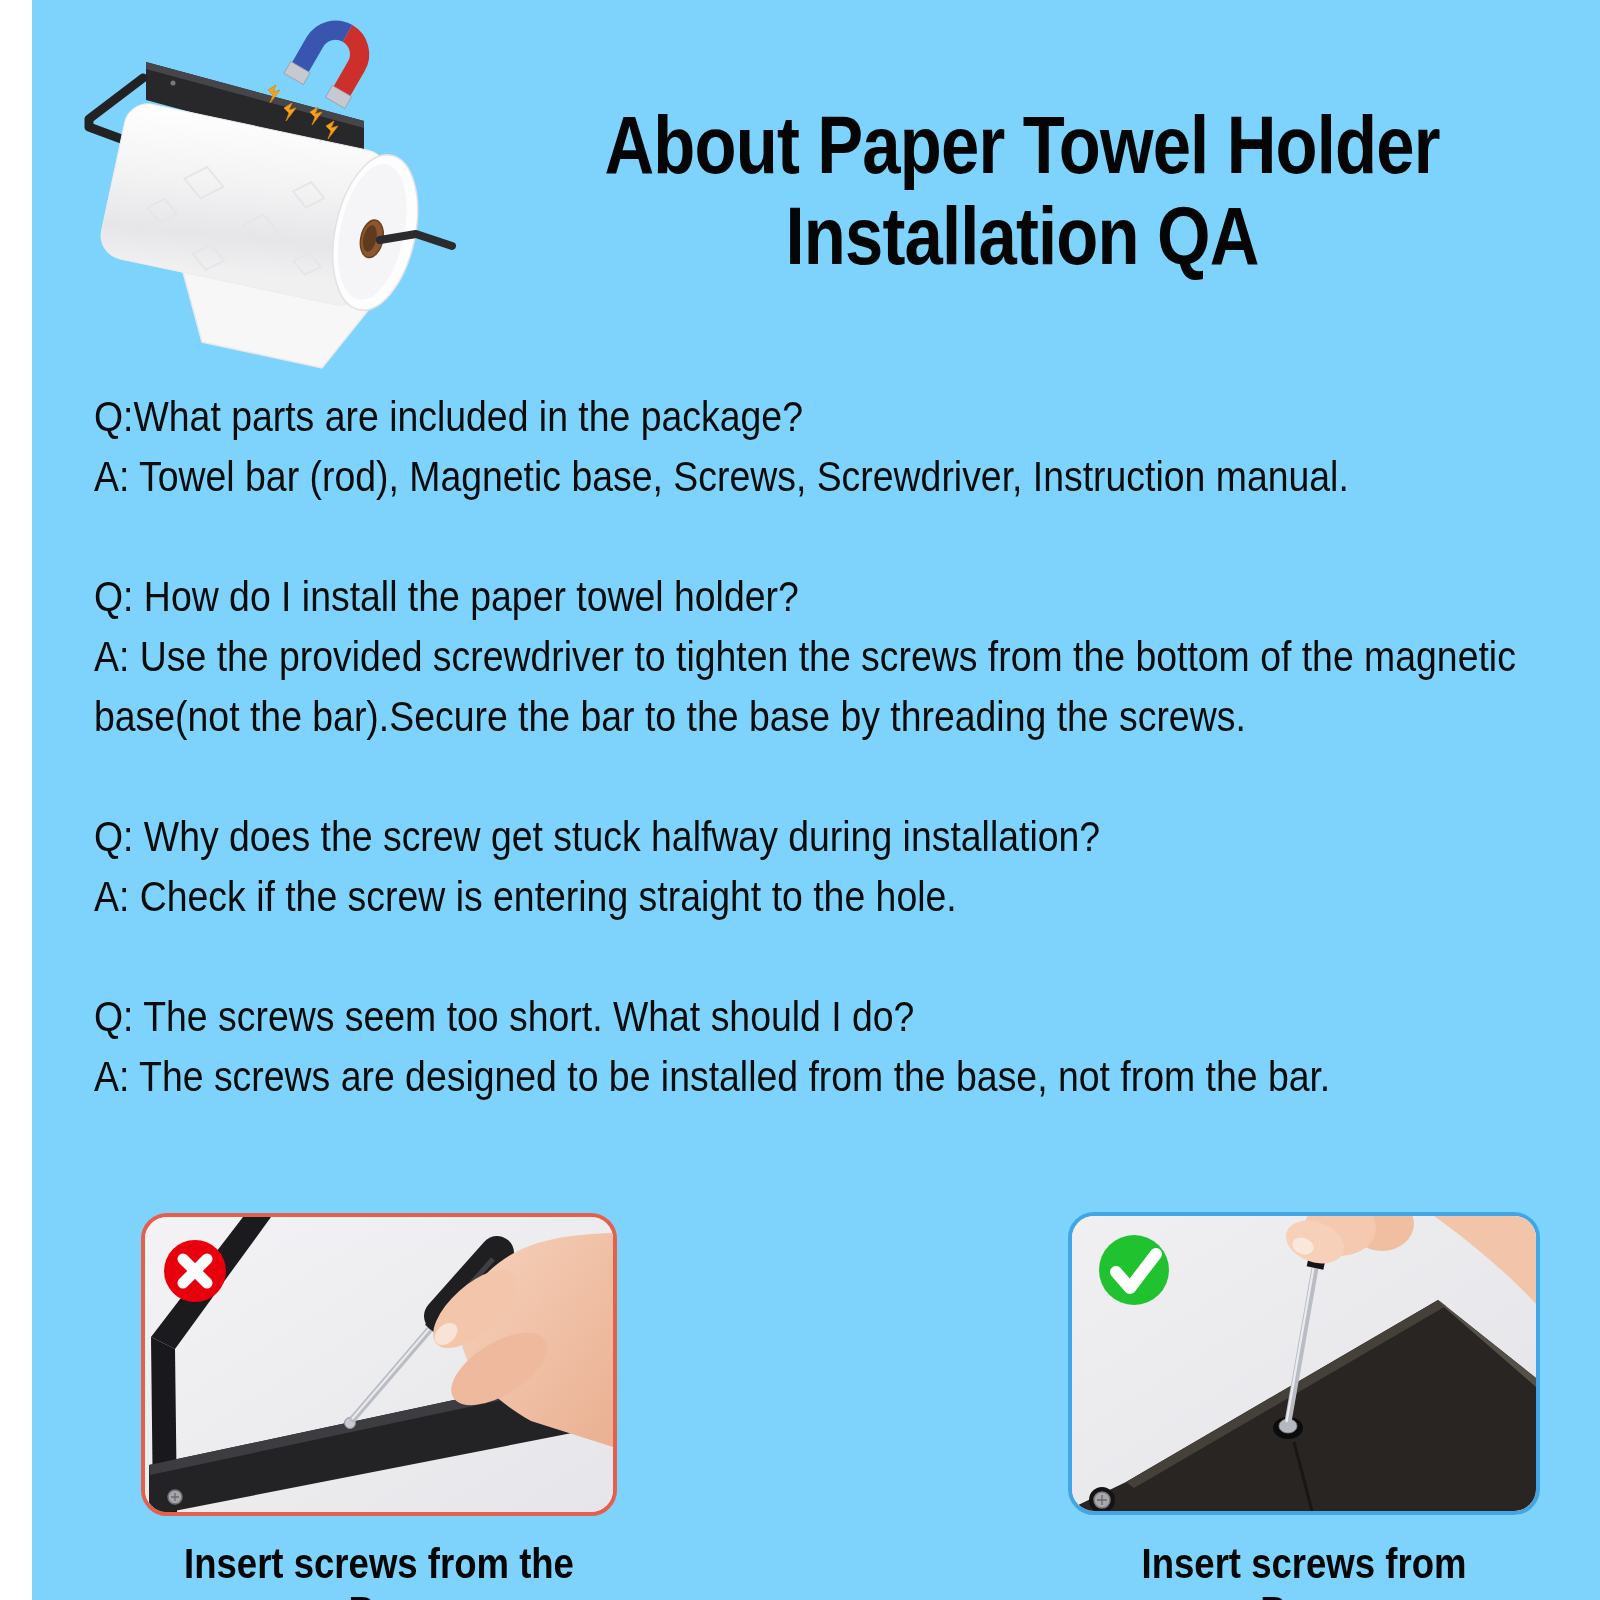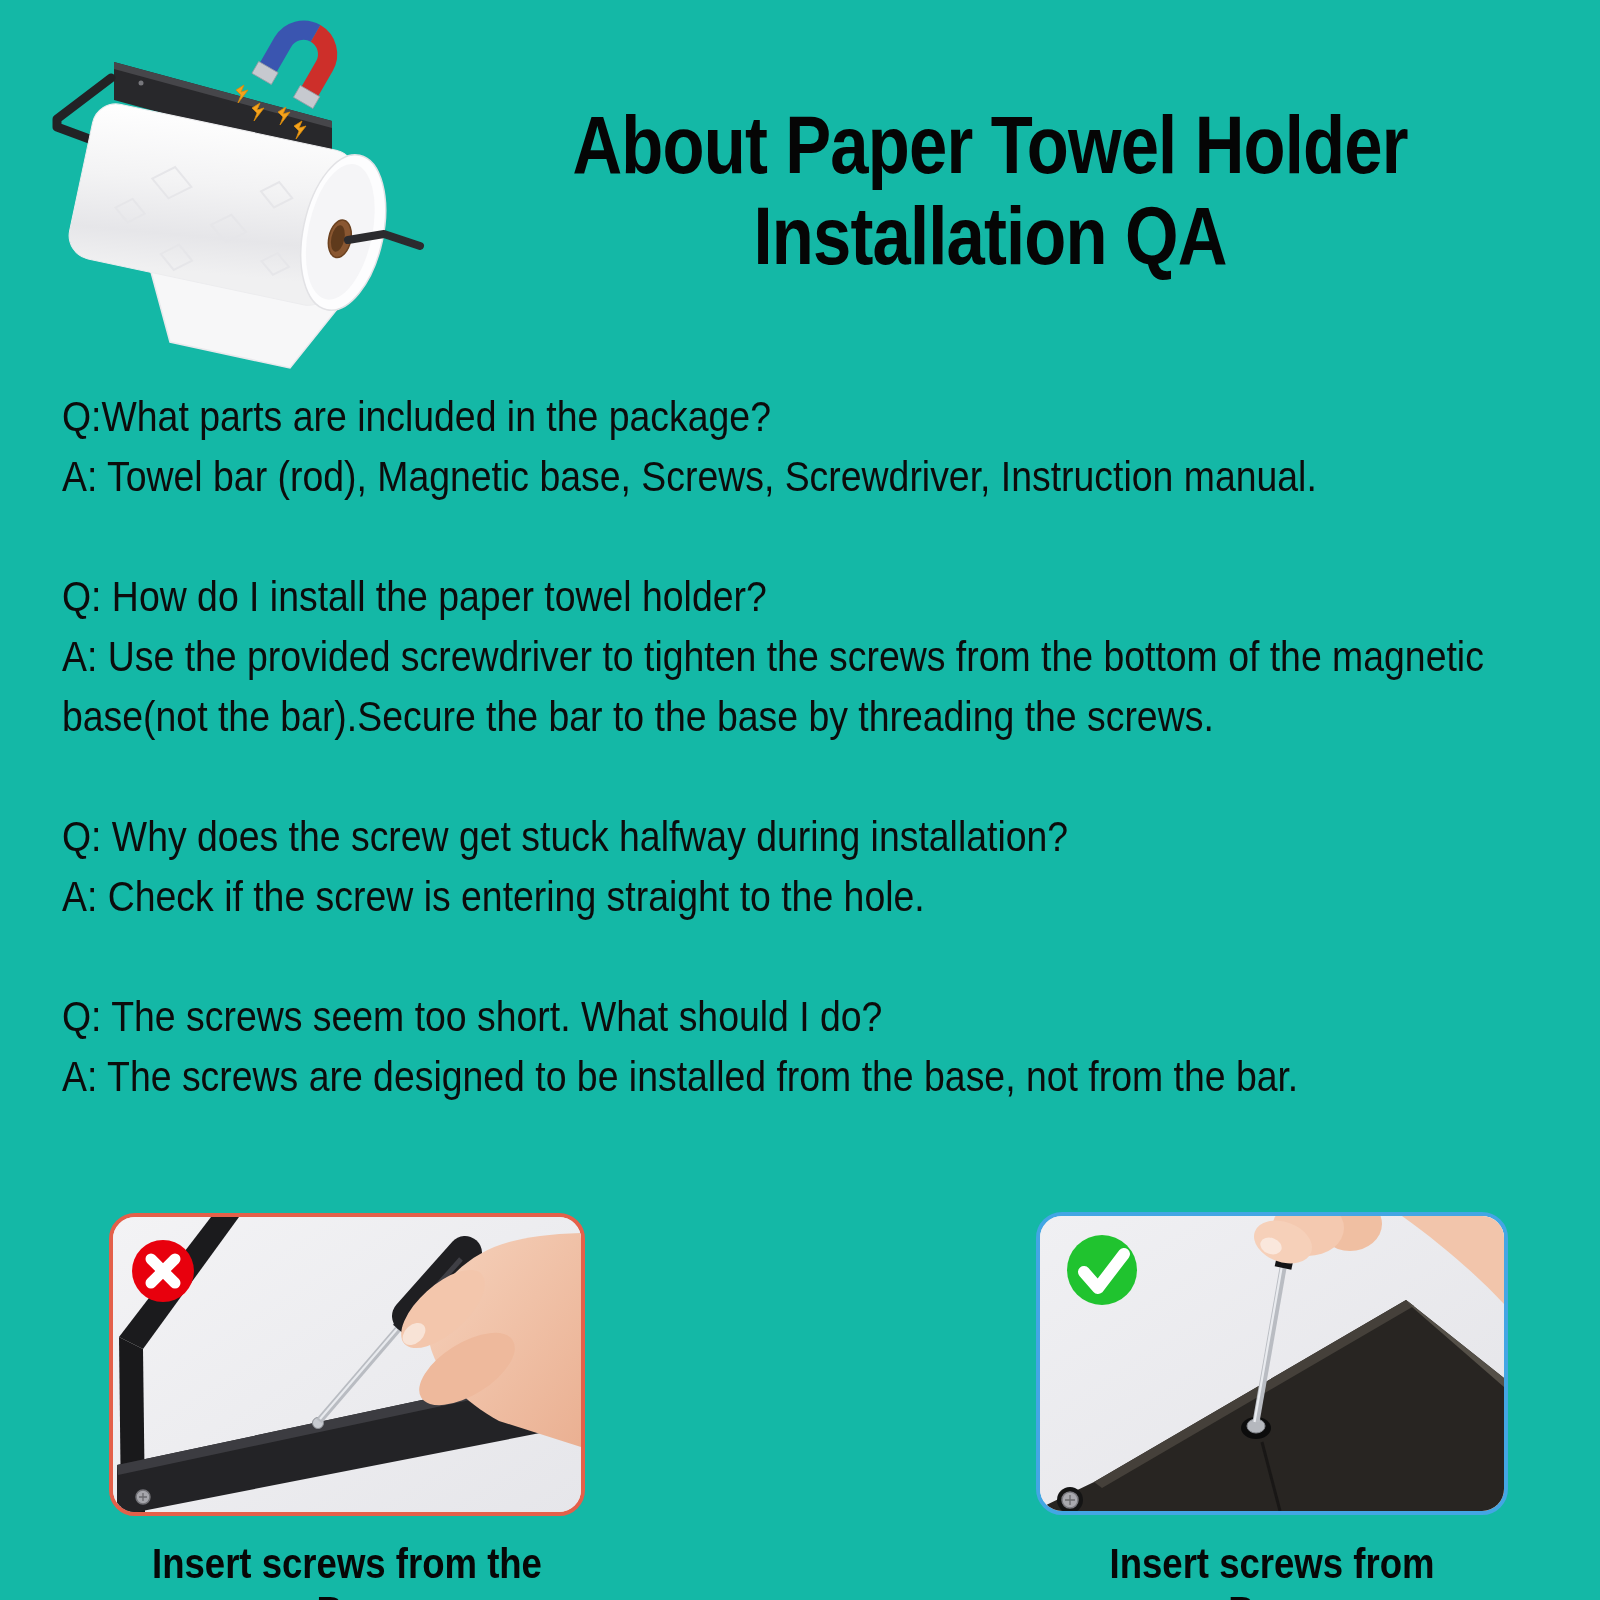--- a/index.html
+++ b/index.html
@@ -4,21 +4,21 @@
 <style>
   * { margin:0; padding:0; box-sizing:border-box; }
   html,body { background:#ffffff; }
   body {
     width:1600px; height:1600px;
     font-family:"Liberation Sans","DejaVu Sans",sans-serif;
     color:#0c0c0c;
     position:relative;
     overflow:hidden;
   }
-  .page { position:absolute; inset:0; background:#14b8a6; }
+  .page { position:absolute; inset:0; background:#7dd3fc;margin-left:32px; }
 
   
   .product-svg { position:absolute; left:40px; top:16px; width:450px; height:362px; }
 
   
   .title {
     position:absolute; left:420px; top:100px; width:1140px;
     text-align:center; font-weight:700; font-size:81px; line-height:91px;
     letter-spacing:-1px; color:#050505;
     transform:scaleX(.85); transform-origin:50% 0;

